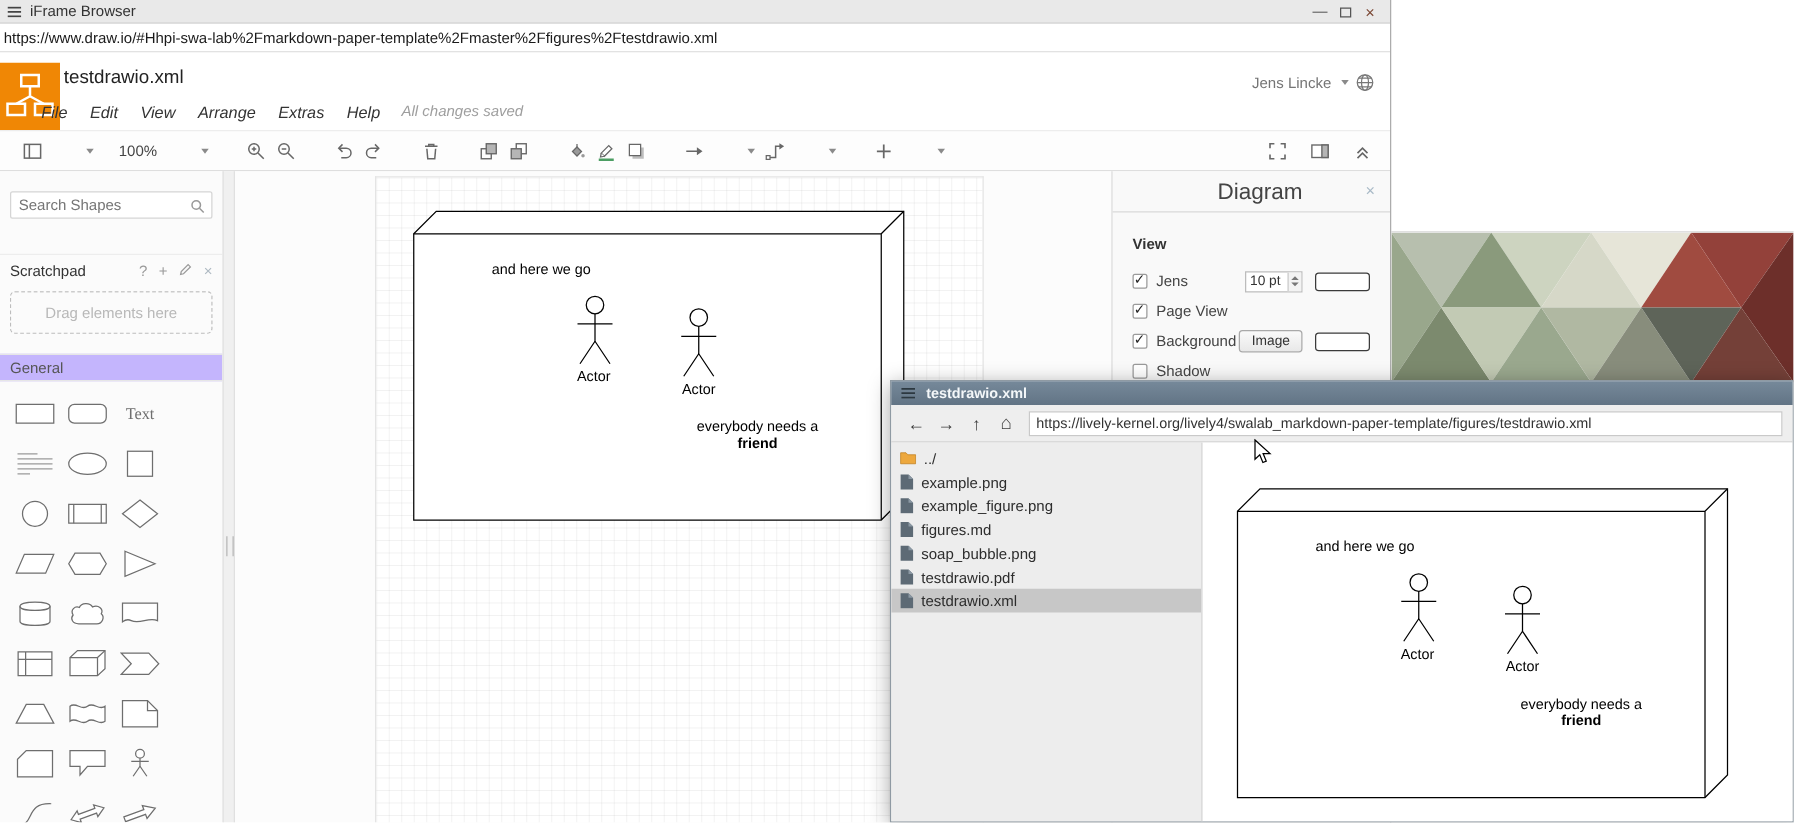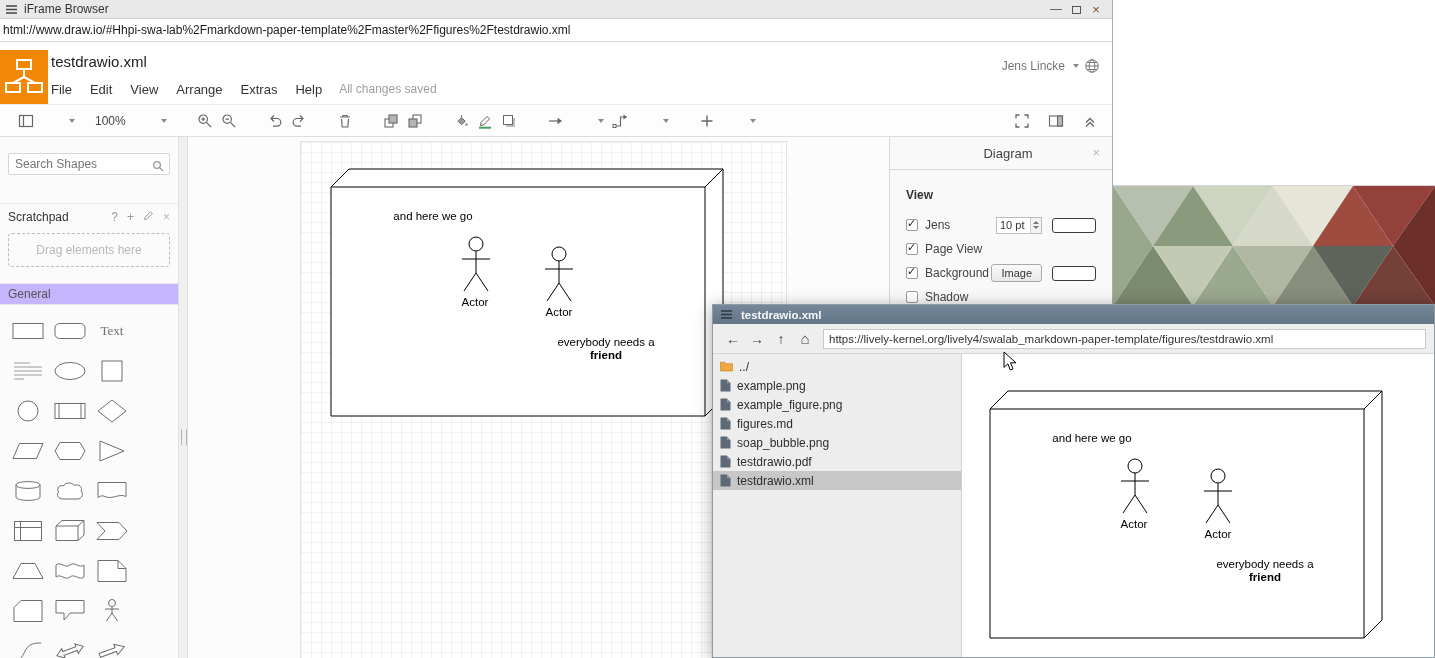--- a/index.html
+++ b/index.html
@@ -20,21 +20,21 @@
 .wc{width:20px;text-align:center;font-size:12px;color:#555;}
 .wc.close{color:#7d4a37;font-size:13px;}
 .maxbox{display:inline-block;width:9px;height:8px;border:1px solid #555;vertical-align:middle;}
 .urlbar{height:23px;flex:0 0 23px;background:#fff;border-bottom:1px solid #d9d9d9;font-size:12px;color:#1a1a1a;line-height:22px;padding-left:3px;white-space:nowrap;overflow:hidden;}
 
 
 .drawio{flex:1;display:flex;flex-direction:column;min-height:0;}
 .dw-header{height:62px;flex:0 0 62px;position:relative;background:#fff;}
 .dw-logo{position:absolute;left:0;top:8px;width:48px;height:54px;}
 .dw-title{position:absolute;left:51px;top:11px;font-size:15px;color:#222;}
-.menubar{position:absolute;left:42px;top:36px;height:22px;display:flex;align-items:center;}
+.menubar{position:absolute;left:24px;top:36px;height:22px;display:flex;align-items:center;font-style:italic;}
 .menu-item{padding:0 9px;font-size:13px;color:#333;}
 .save-status{margin-left:8px;font-size:12px;color:#9e9e9e;}
 .userarea{position:absolute;right:12px;top:16px;display:flex;align-items:center;gap:5px;font-size:12px;color:#757575;}
 .caret{width:0;height:0;border-left:3.5px solid transparent;border-right:3.5px solid transparent;border-top:4px solid #8a8a8a;display:inline-block;margin-left:3px;}
 
 .dw-toolbar{height:33px;flex:0 0 33px;background:#fdfdfd;border-top:1px solid #ededed;border-bottom:1px solid #dedede;display:flex;align-items:center;padding-left:14px;}
 .tbb{display:inline-flex;align-items:center;height:26px;padding:0 4px;gap:32px;}
 .zoomlbl{font-size:12px;color:#444;}
 .sp{width:12px;flex:0 0 12px;}
 .sp2{width:22px;flex:0 0 22px;}
@@ -71,21 +71,21 @@
 .drawing .lbl{position:absolute;font-size:11.5px;color:#000;text-align:center;white-space:nowrap;line-height:13px;}
 .lbl-caption{left:42px;top:48px;width:140px;}
 .lbl-actor1{left:114px;top:134px;width:80px;}
 .lbl-actor2{left:198px;top:144px;width:80px;}
 .lbl-note1{left:215px;top:174px;width:140px;}
 .lbl-note2{left:215px;top:187px;width:140px;font-weight:bold;}
 
 
 .fmt-panel{width:223px;flex:0 0 223px;background:#f9f9f9;border-left:1px solid #d7d7d7;display:flex;flex-direction:column;}
 .fmt-tabs{height:33px;flex:0 0 33px;position:relative;border-bottom:1px solid #d9d9d9;display:flex;align-items:center;justify-content:center;}
-.fmt-tab{font-size:13px;color:#444;margin-left:14px;}
+.fmt-tab{font-size:18px;color:#444;margin-left:14px;}
 .fmt-close{position:absolute;right:12px;top:8px;font-size:13px;color:#a9bac7;}
 .fmt-content{padding:18px 16px;}
 .fmt-section{font-size:12px;color:#333;font-weight:bold;margin-bottom:14px;}
 .fp-row{display:flex;align-items:center;height:18px;margin-bottom:6px;}
 .cb{width:12px;height:12px;flex:0 0 12px;border:1px solid #9a9a9a;background:#fff;border-radius:2px;position:relative;}
 .cb.checked::after{content:"✓";position:absolute;left:0;top:-3px;font-size:11px;color:#222;}
 .fp-label{font-size:12px;color:#444;margin-left:7px;}
 .num-input{display:inline-flex;width:46px;height:17px;border:1px solid #bcbcbc;background:#fff;margin-right:10px;align-items:stretch;}
 .num-val{flex:1;font-size:11px;color:#333;padding-left:3px;line-height:15px;white-space:nowrap;}
 .spin{width:11px;border-left:1px solid #ccc;display:flex;flex-direction:column;align-items:center;justify-content:center;gap:2px;background:#f3f3f3;}
@@ -144,21 +144,21 @@
         <svg class="burger-svg" width="11" height="9" viewBox="0 0 11 9">
             <path d="M0,1 H11 M0,4.5 H11 M0,8 H11" stroke="#444" stroke-width="1.4"></path>
           </svg>
       </span>
       <span class="tb1-title">iFrame Browser</span>
       <span class="grow"></span>
       <span class="wc">—</span>
       <span class="wc"><i class="maxbox"></i></span>
       <span class="wc close">×</span>
     </div>
-    <div class="urlbar">html://www.draw.io/#Hhpi-swa-lab%2Fmarkdown-paper-template%2Fmaster%2Ffigures%2Ftestdrawio.xml</div>
+    <div class="urlbar">https://www.draw.io/#Hhpi-swa-lab%2Fmarkdown-paper-template%2Fmaster%2Ffigures%2Ftestdrawio.xml</div>
 
     <div class="drawio">
       <div class="dw-header">
         <span class="dw-logo">
           <svg width="48" height="54" viewBox="0 0 48 54">
             <rect width="48" height="54" fill="#f08705"></rect>
             <rect x="17" y="10" width="14" height="9" fill="none" stroke="#fff" stroke-width="2"></rect>
             <path d="M24,19 V27 M24,27 L13,33 M24,27 L35,33" stroke="#fff" stroke-width="2" fill="none"></path>
             <rect x="6" y="33" width="14" height="9" fill="none" stroke="#fff" stroke-width="2"></rect>
             <rect x="28" y="33" width="14" height="9" fill="none" stroke="#fff" stroke-width="2"></rect>

